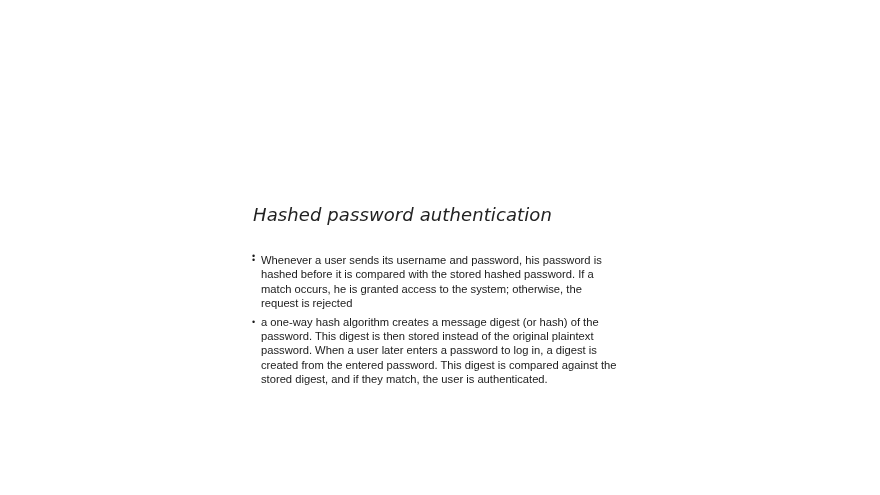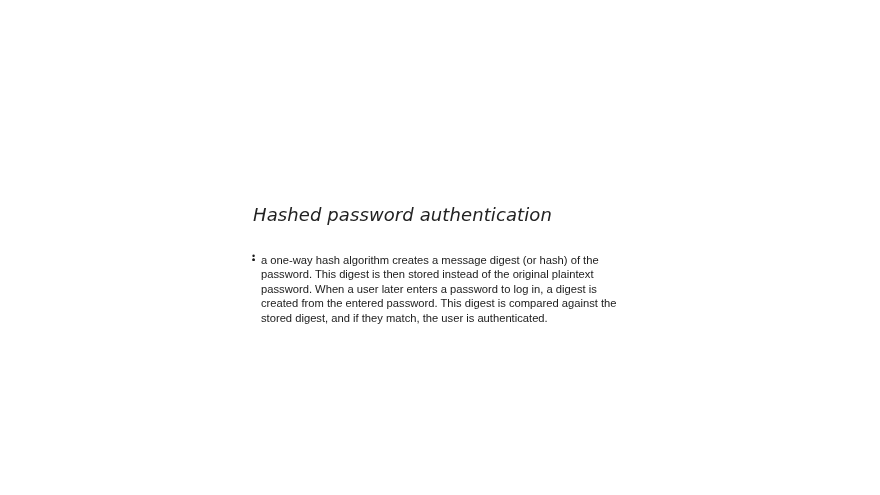--- a/index.html
+++ b/index.html
@@ -18,19 +18,20 @@
 <body>
 
 <div class="slide">
   <div class="title">Hashed password authentication</div>
   <ul class="bullets">
     <li>
       <span class="dot">•</span>
     </li>
     <li>
       <span class="dot">•</span>
+      <span>Whenever a user sends its username and password, his password is hashed before it is compared with the stored hashed password. If a match occurs, he is granted access to the system; otherwise, the request is rejected</span>
     </li>
     <li>
       <span class="dot">•</span>
       <span>a one-way hash algorithm creates a message digest (or hash) of the password. This digest is then stored instead of the original plaintext password. When a user later enters a password to log in, a digest is created from the entered password. This digest is compared against the stored digest, and if they match, the user is authenticated.</span>
     </li>
   </ul>
 </div>
 
 </body></html>

